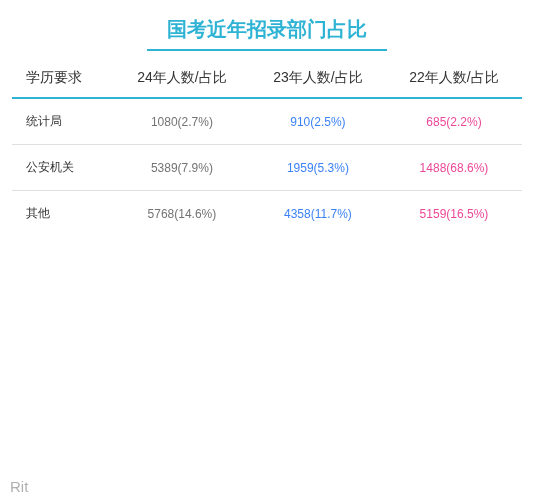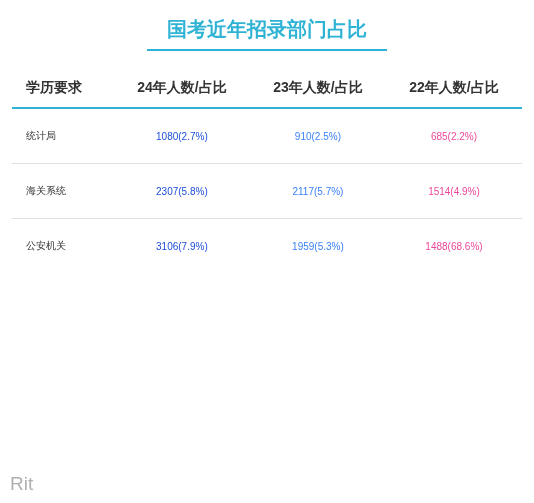--- a/index.html
+++ b/index.html
@@ -17,89 +17,89 @@
       flex-direction: column;
       align-items: center;
       padding: 10px 0 20px 0;
     }
 
     .title {
       font-size: 20px;
       color: #2fb3d5;
       font-weight: bold;
       text-align: center;
-      margin-bottom: 20px;
+      margin-bottom: 10px;
       padding: 6px 20px;
       border-bottom: 2px solid #2fb3d5;
     }
 
     .table-wrapper {
       width: 510px;
     }
 
     table {
       width: 100%;
       border-collapse: collapse;
     }
 
     thead tr {
       border-bottom: 2px solid #2fb3d5;
     }
 
     thead th {
       font-size: 14px;
-      font-weight: bold;
+      font-weight: normal;
       color: #333;
       padding: 8px 6px 10px 6px;
       text-align: center;
     }
 
     thead th:first-child {
       text-align: left;
       padding-left: 14px;
     }
 
     tbody tr {
       border-bottom: 1px solid #e0e0e0;
     }
 
     tbody tr:last-child {
       border-bottom: none;
     }
 
     tbody td {
-      font-size: 10px;
+      font-size: 12px;
       color: #333;
-      padding: 20px 6px;
+      padding: 14px 6px;
       text-align: center;
     }
 
     tbody td:first-child {
       text-align: left;
       padding-left: 14px;
       color: #333;
       font-weight: normal;
     }
 
     
     .col-24 {
-      color: #1d4ed8;
+      color: #737373;
     }
     .col-23 {
       color: #3b82f6;
     }
     .col-22 {
       color: #ec4899;
     }
 
     .watermark {
       position: fixed;
       bottom: 8px;
       left: 10px;
-      font-size: 19px;
+      font-size: 15px;
       color: #b0b0b0;
       margin-top: 40px;
     }
   </style>
 </head>
 <body>
 
 <div class="title">国考近年招录部门占比</div>
 
 <div class="table-wrapper">
@@ -113,28 +113,28 @@
       </tr>
     </thead>
     <tbody id="table-body">
     <tr>
           <td>统计局</td>
           <td class="col-24">1080(2.7%)</td>
           <td class="col-23">910(2.5%)</td>
           <td class="col-22">685(2.2%)</td>
         </tr>
         <tr>
-          <td>海关系统</td>
-          <td class="col-24">2307(5.8%)</td>
-          <td class="col-23">2117(5.7%)</td>
-          <td class="col-22">1514(4.9%)</td>
+          <td>公安机关</td>
+          <td class="col-24">5389(7.9%)</td>
+          <td class="col-23">1959(5.3%)</td>
+          <td class="col-22">1488(68.6%)</td>
         </tr>
         <tr>
-          <td>公安机关</td>
-          <td class="col-24">3106(7.9%)</td>
-          <td class="col-23">1959(5.3%)</td>
-          <td class="col-22">1488(68.6%)</td>
+          <td>其他</td>
+          <td class="col-24">5768(14.6%)</td>
+          <td class="col-23">4358(11.7%)</td>
+          <td class="col-22">5159(16.5%)</td>
         </tr>
       </tbody>
   </table>
 </div>
 
 <div class="watermark">Rit</div>
 
 </body></html>

